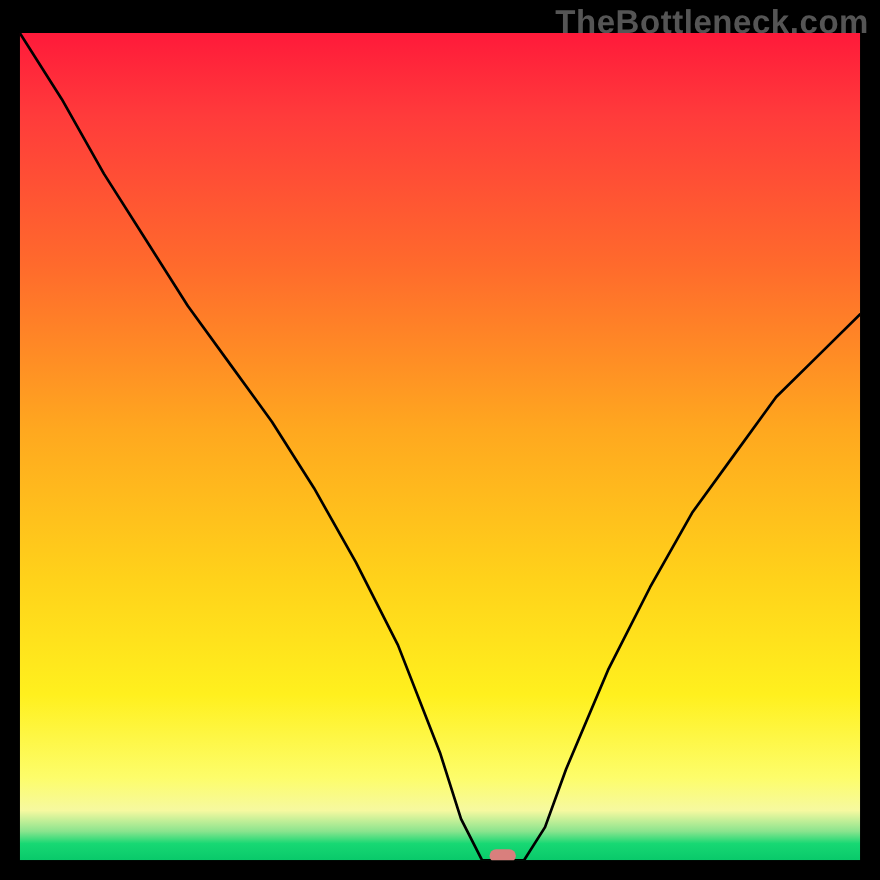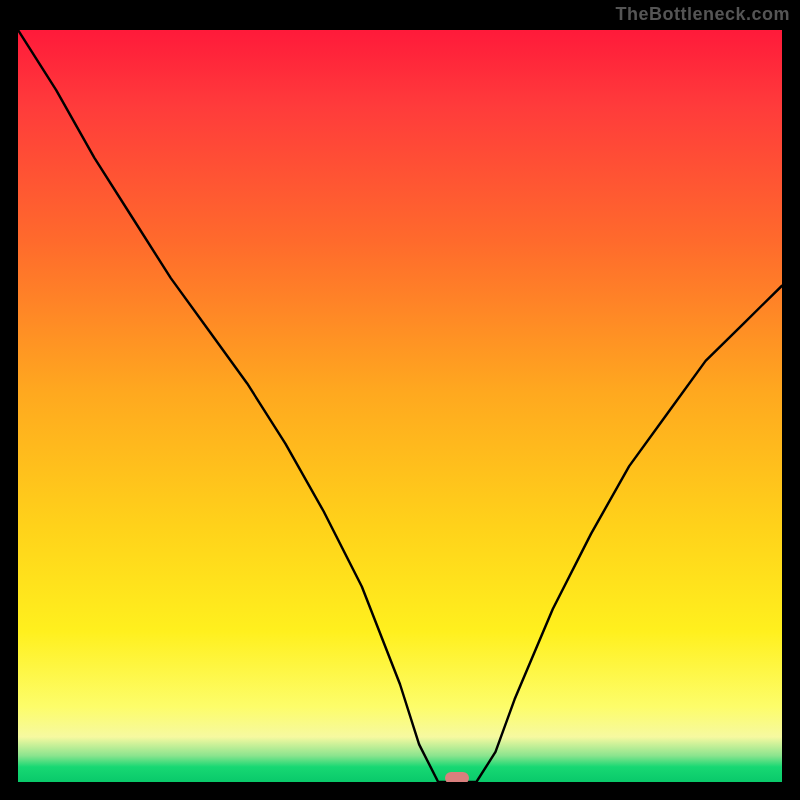--- a/index.html
+++ b/index.html
@@ -15,21 +15,21 @@
     position: relative;
     width: 800px;
     height: 800px;
     background: #000;
   }
   .watermark {
     position: absolute;
     top: 4px;
     right: 10px;
     color: #555;
-    font-size: 18px;
+    font-size: 30px;
     font-weight: 600;
     letter-spacing: 0.5px;
     user-select: none;
   }
   .plot {
     position: absolute;
     left: 18px;
     top: 30px;
     width: 764px;
     height: 752px;

